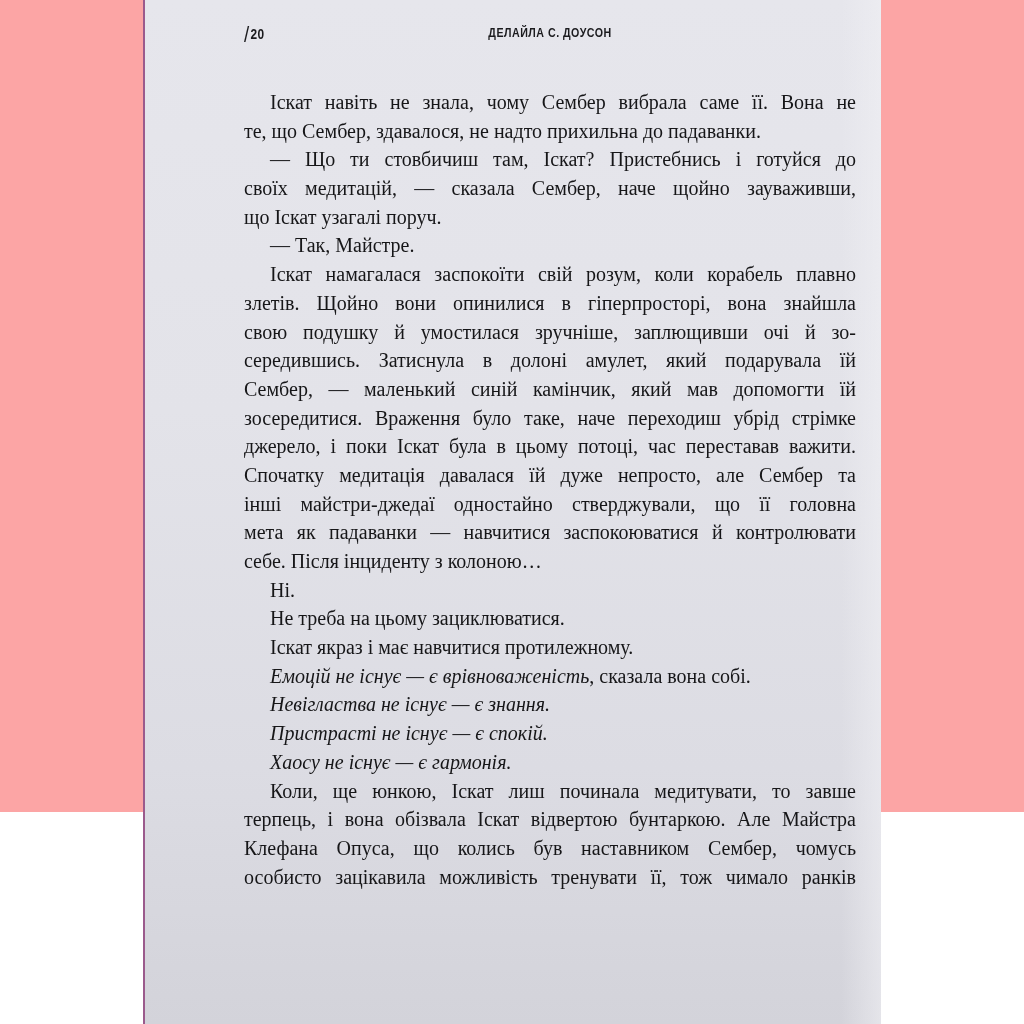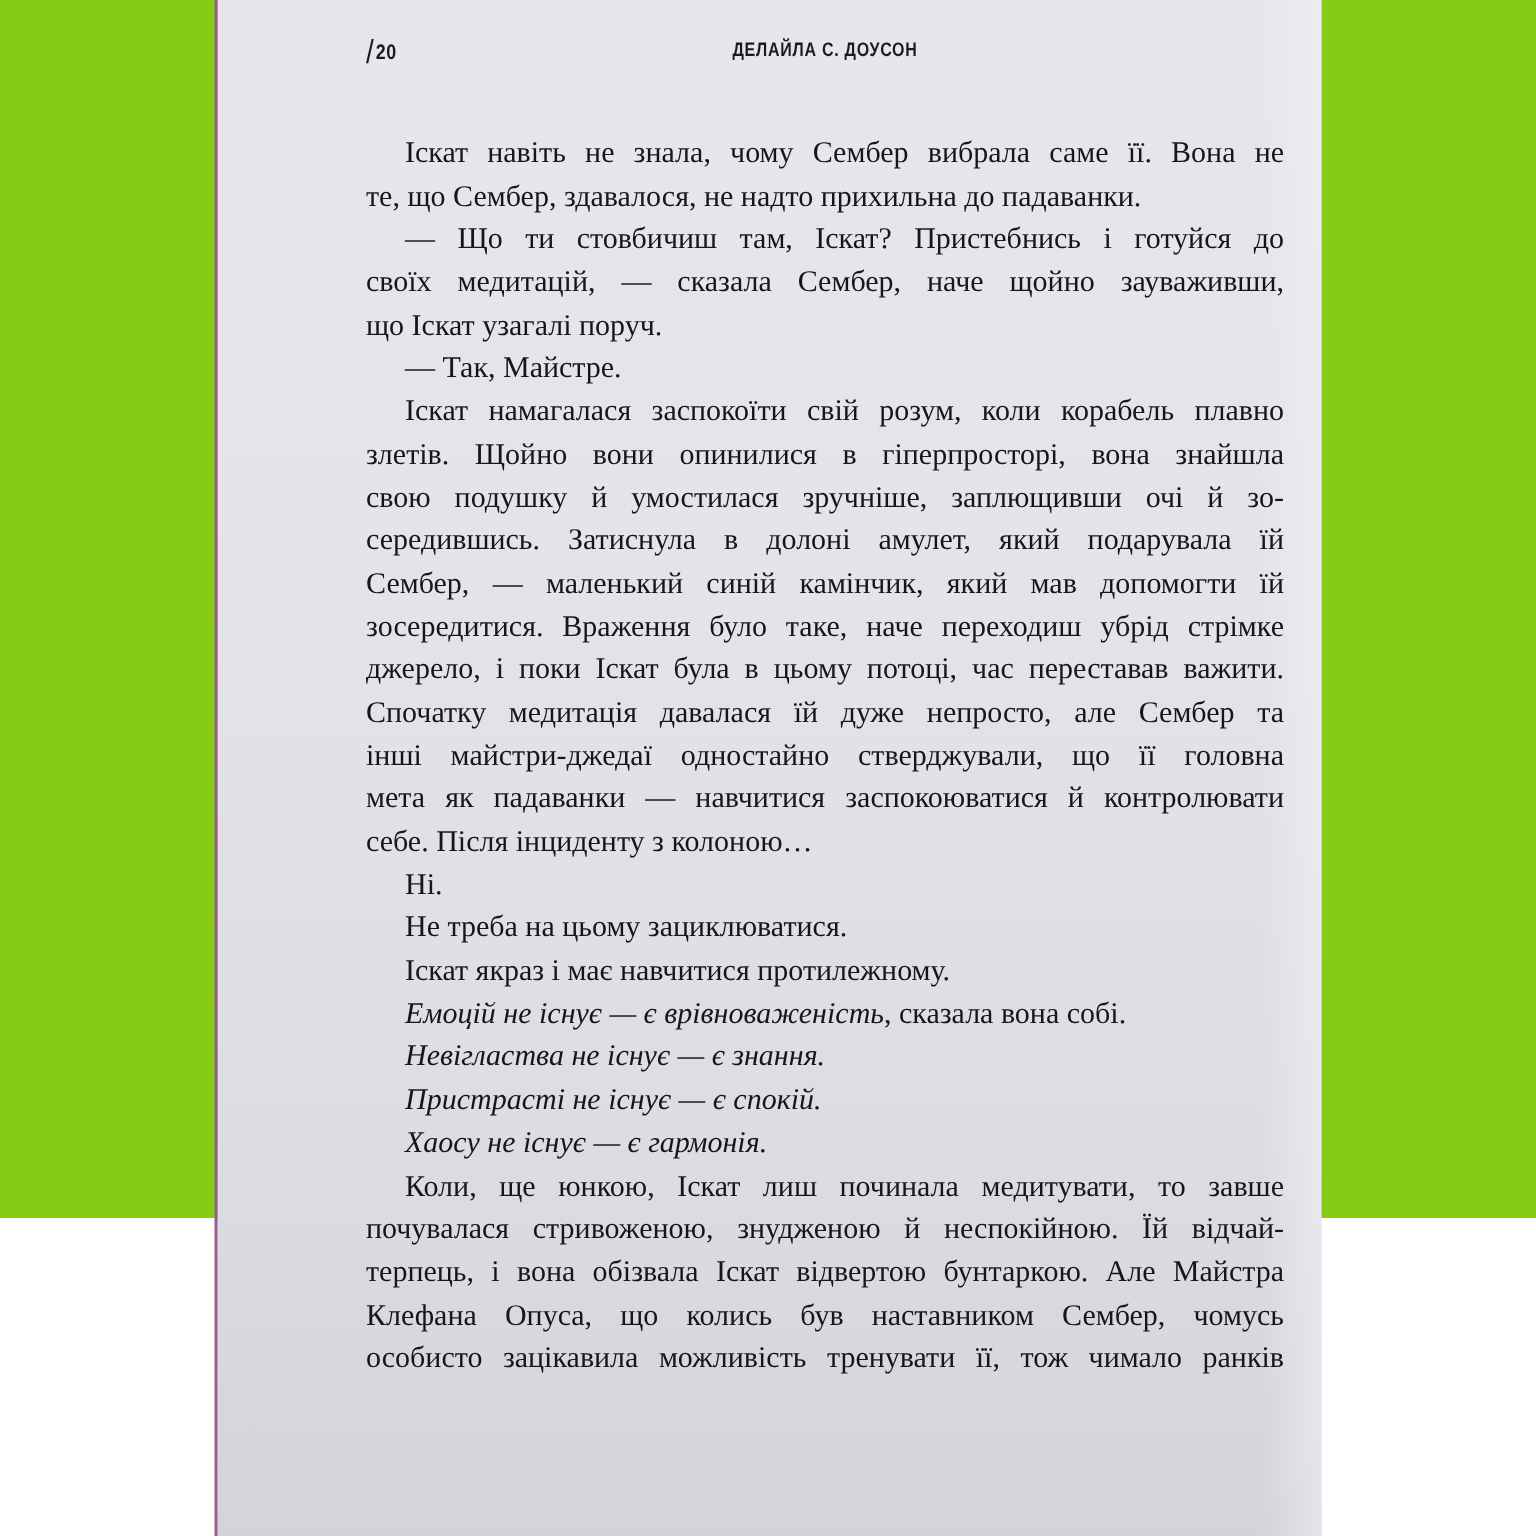--- a/index.html
+++ b/index.html
@@ -7,21 +7,21 @@
     padding: 0;
     width: 1024px;
     height: 1024px;
     background: #ffffff;
     overflow: hidden;
   }
   .canvas {
     position: relative;
     width: 1024px;
     height: 812px;
-    background: #84cc16;
+    background: #fca5a5;
   }
   .page {
     position: absolute;
     left: 143px;
     top: 0;
     width: 738px;
     height: 1024px;
     background: linear-gradient(180deg, #e6e6ec 0%, #e3e3e9 40%, #dcdce3 75%, #d3d3da 100%);
     border-left: 2px solid #9b5a8c;
     box-sizing: border-box;
@@ -124,18 +124,17 @@
       <span class="line">мета як падаванки — навчитися заспокоюватися й контролювати</span>
       <span class="line last">себе. Після інциденту з колоною…</span>
       <span class="line indent last">Ні.</span>
       <span class="line indent last">Не треба на цьому зациклюватися.</span>
       <span class="line indent last">Іскат якраз і має навчитися протилежному.</span>
       <span class="line indent last"><span class="it">Емоцій не існує — є врівноваженість</span><span>, сказала вона собі.</span></span>
       <span class="line indent last"><span class="it">Невігластва не існує — є знання.</span><span></span></span>
       <span class="line indent last"><span class="it">Пристрасті не існує — є спокій.</span><span></span></span>
       <span class="line indent last"><span class="it">Хаосу не існує — є гармонія.</span><span></span></span>
       <span class="line indent">Коли, ще юнкою, Іскат лиш починала медитувати, то завше</span>
-      <span class="line">почувалася стривоженою, знудженою й неспокійною. Їй відчай-</span>
       <span class="line">терпець, і вона обізвала Іскат відвертою бунтаркою. Але Майстра</span>
       <span class="line">Клефана Опуса, що колись був наставником Сембер, чомусь</span>
       <span class="line">особисто зацікавила можливість тренувати її, тож чимало ранків</span>
     </div>
 </div>
 
 </body></html>

